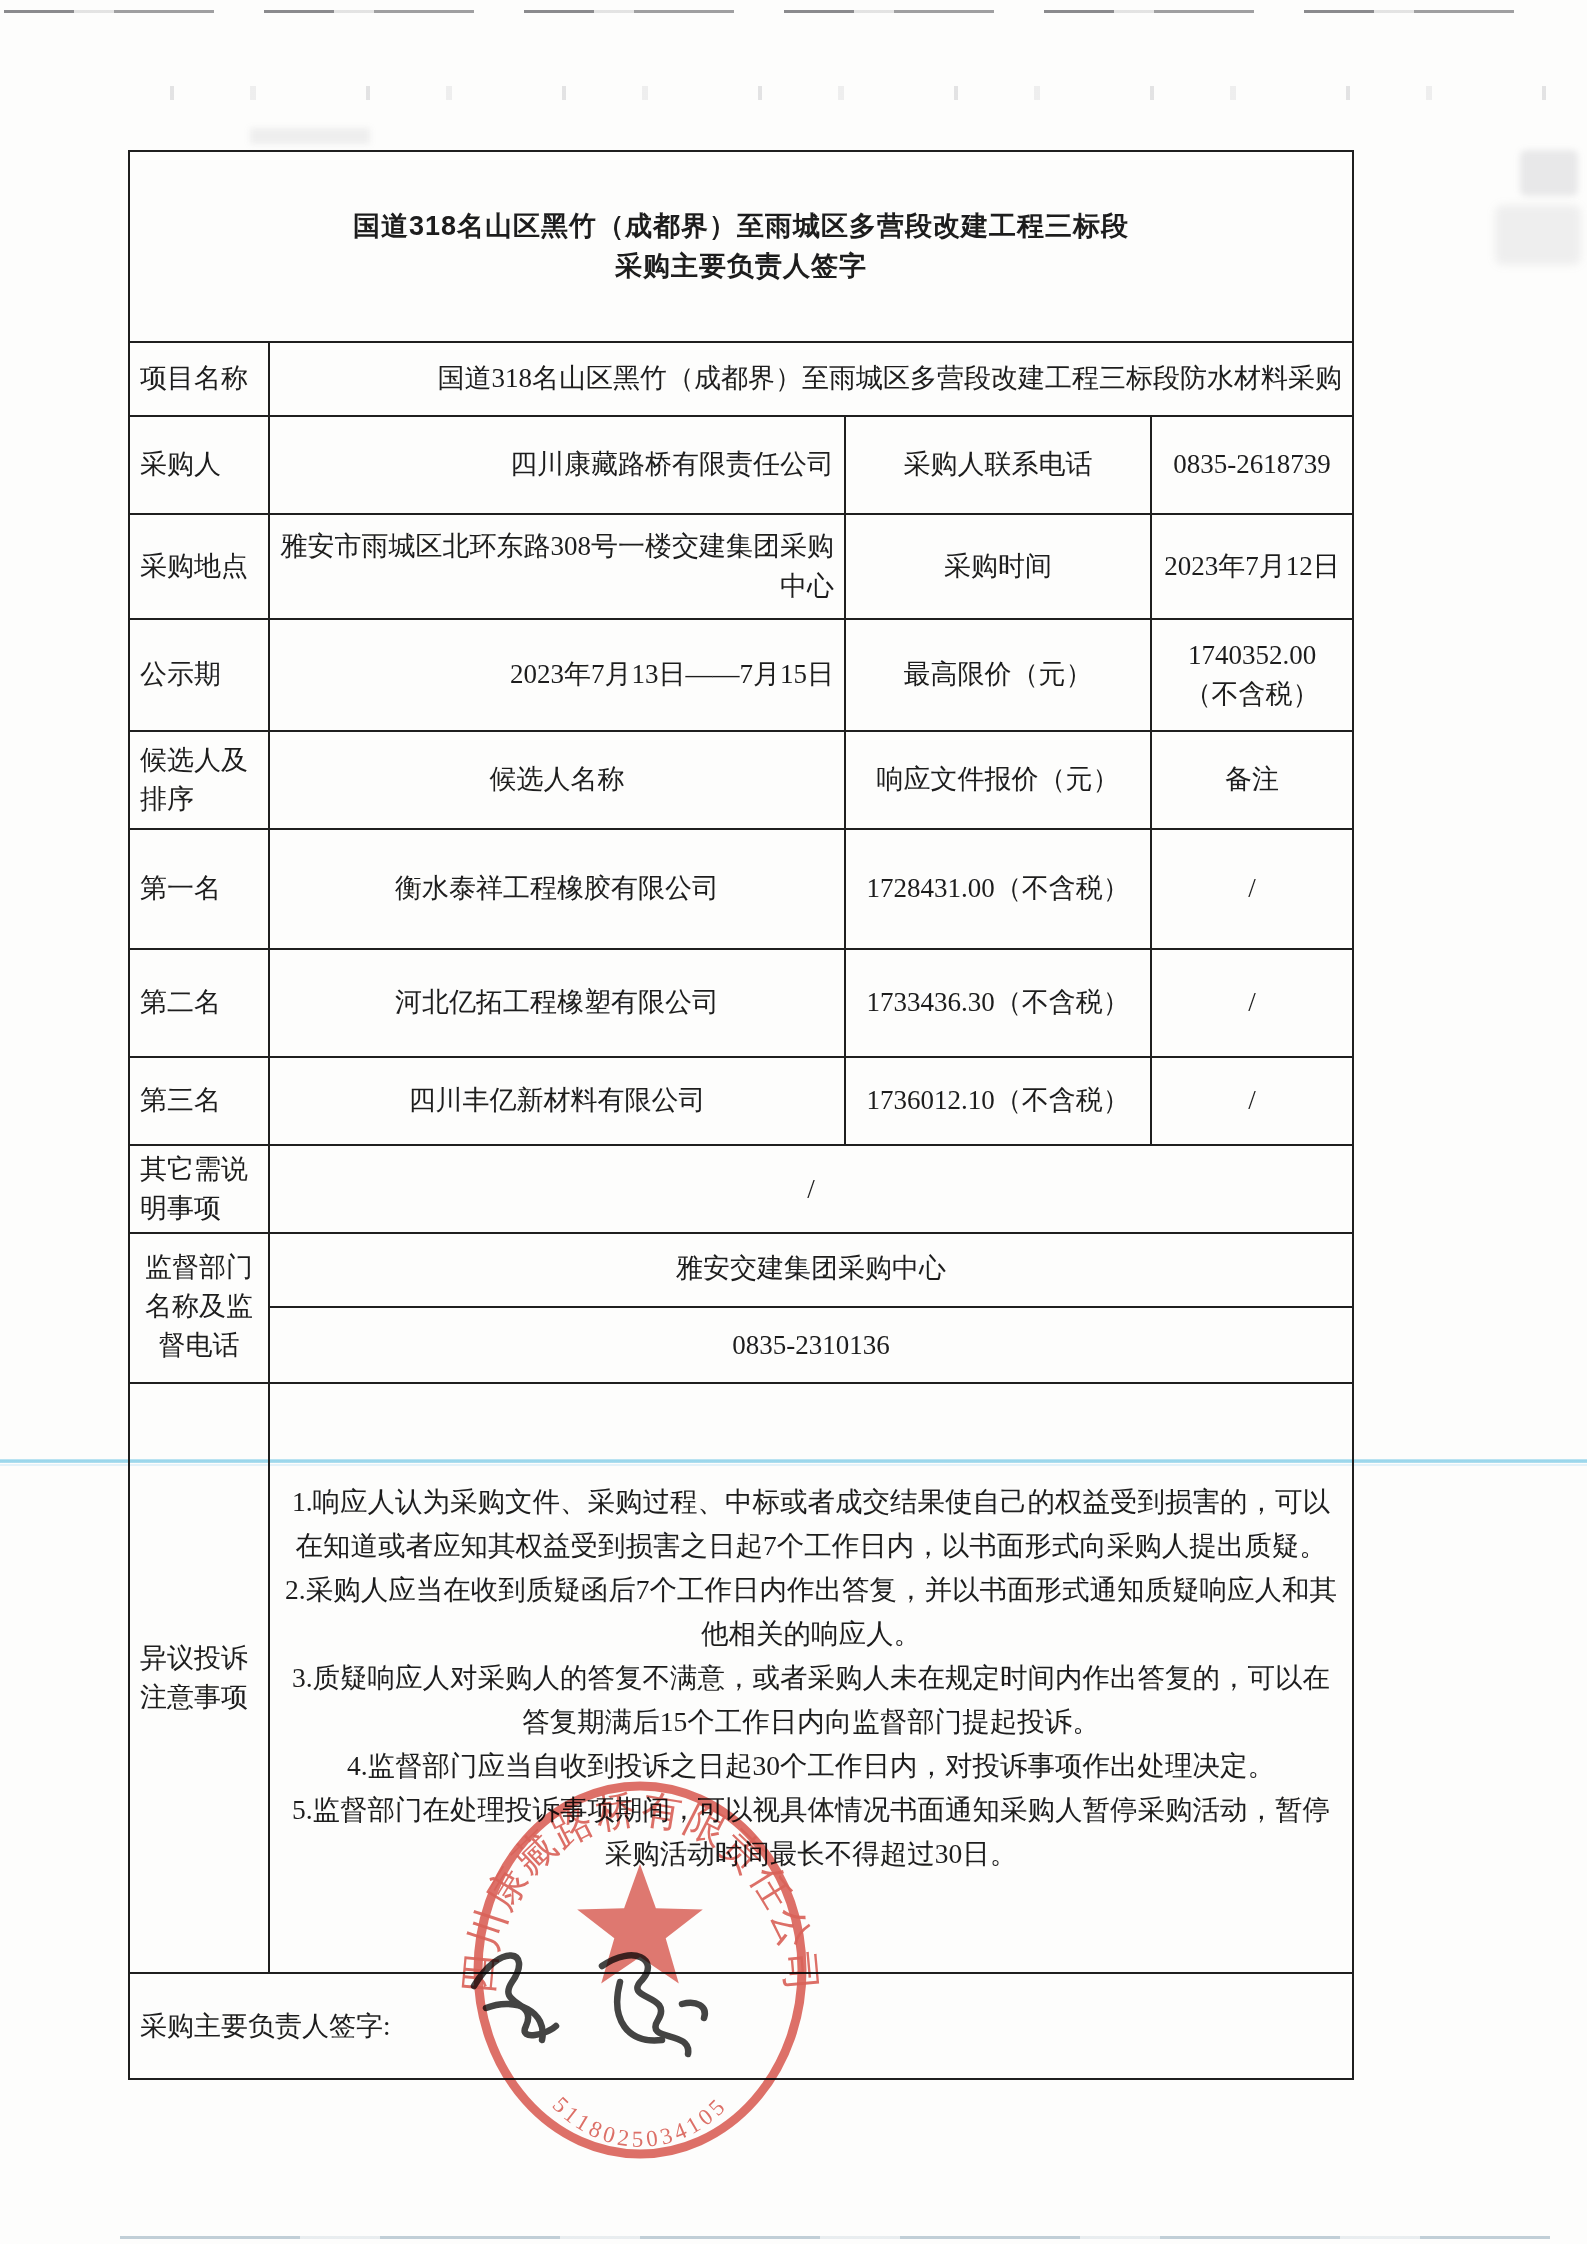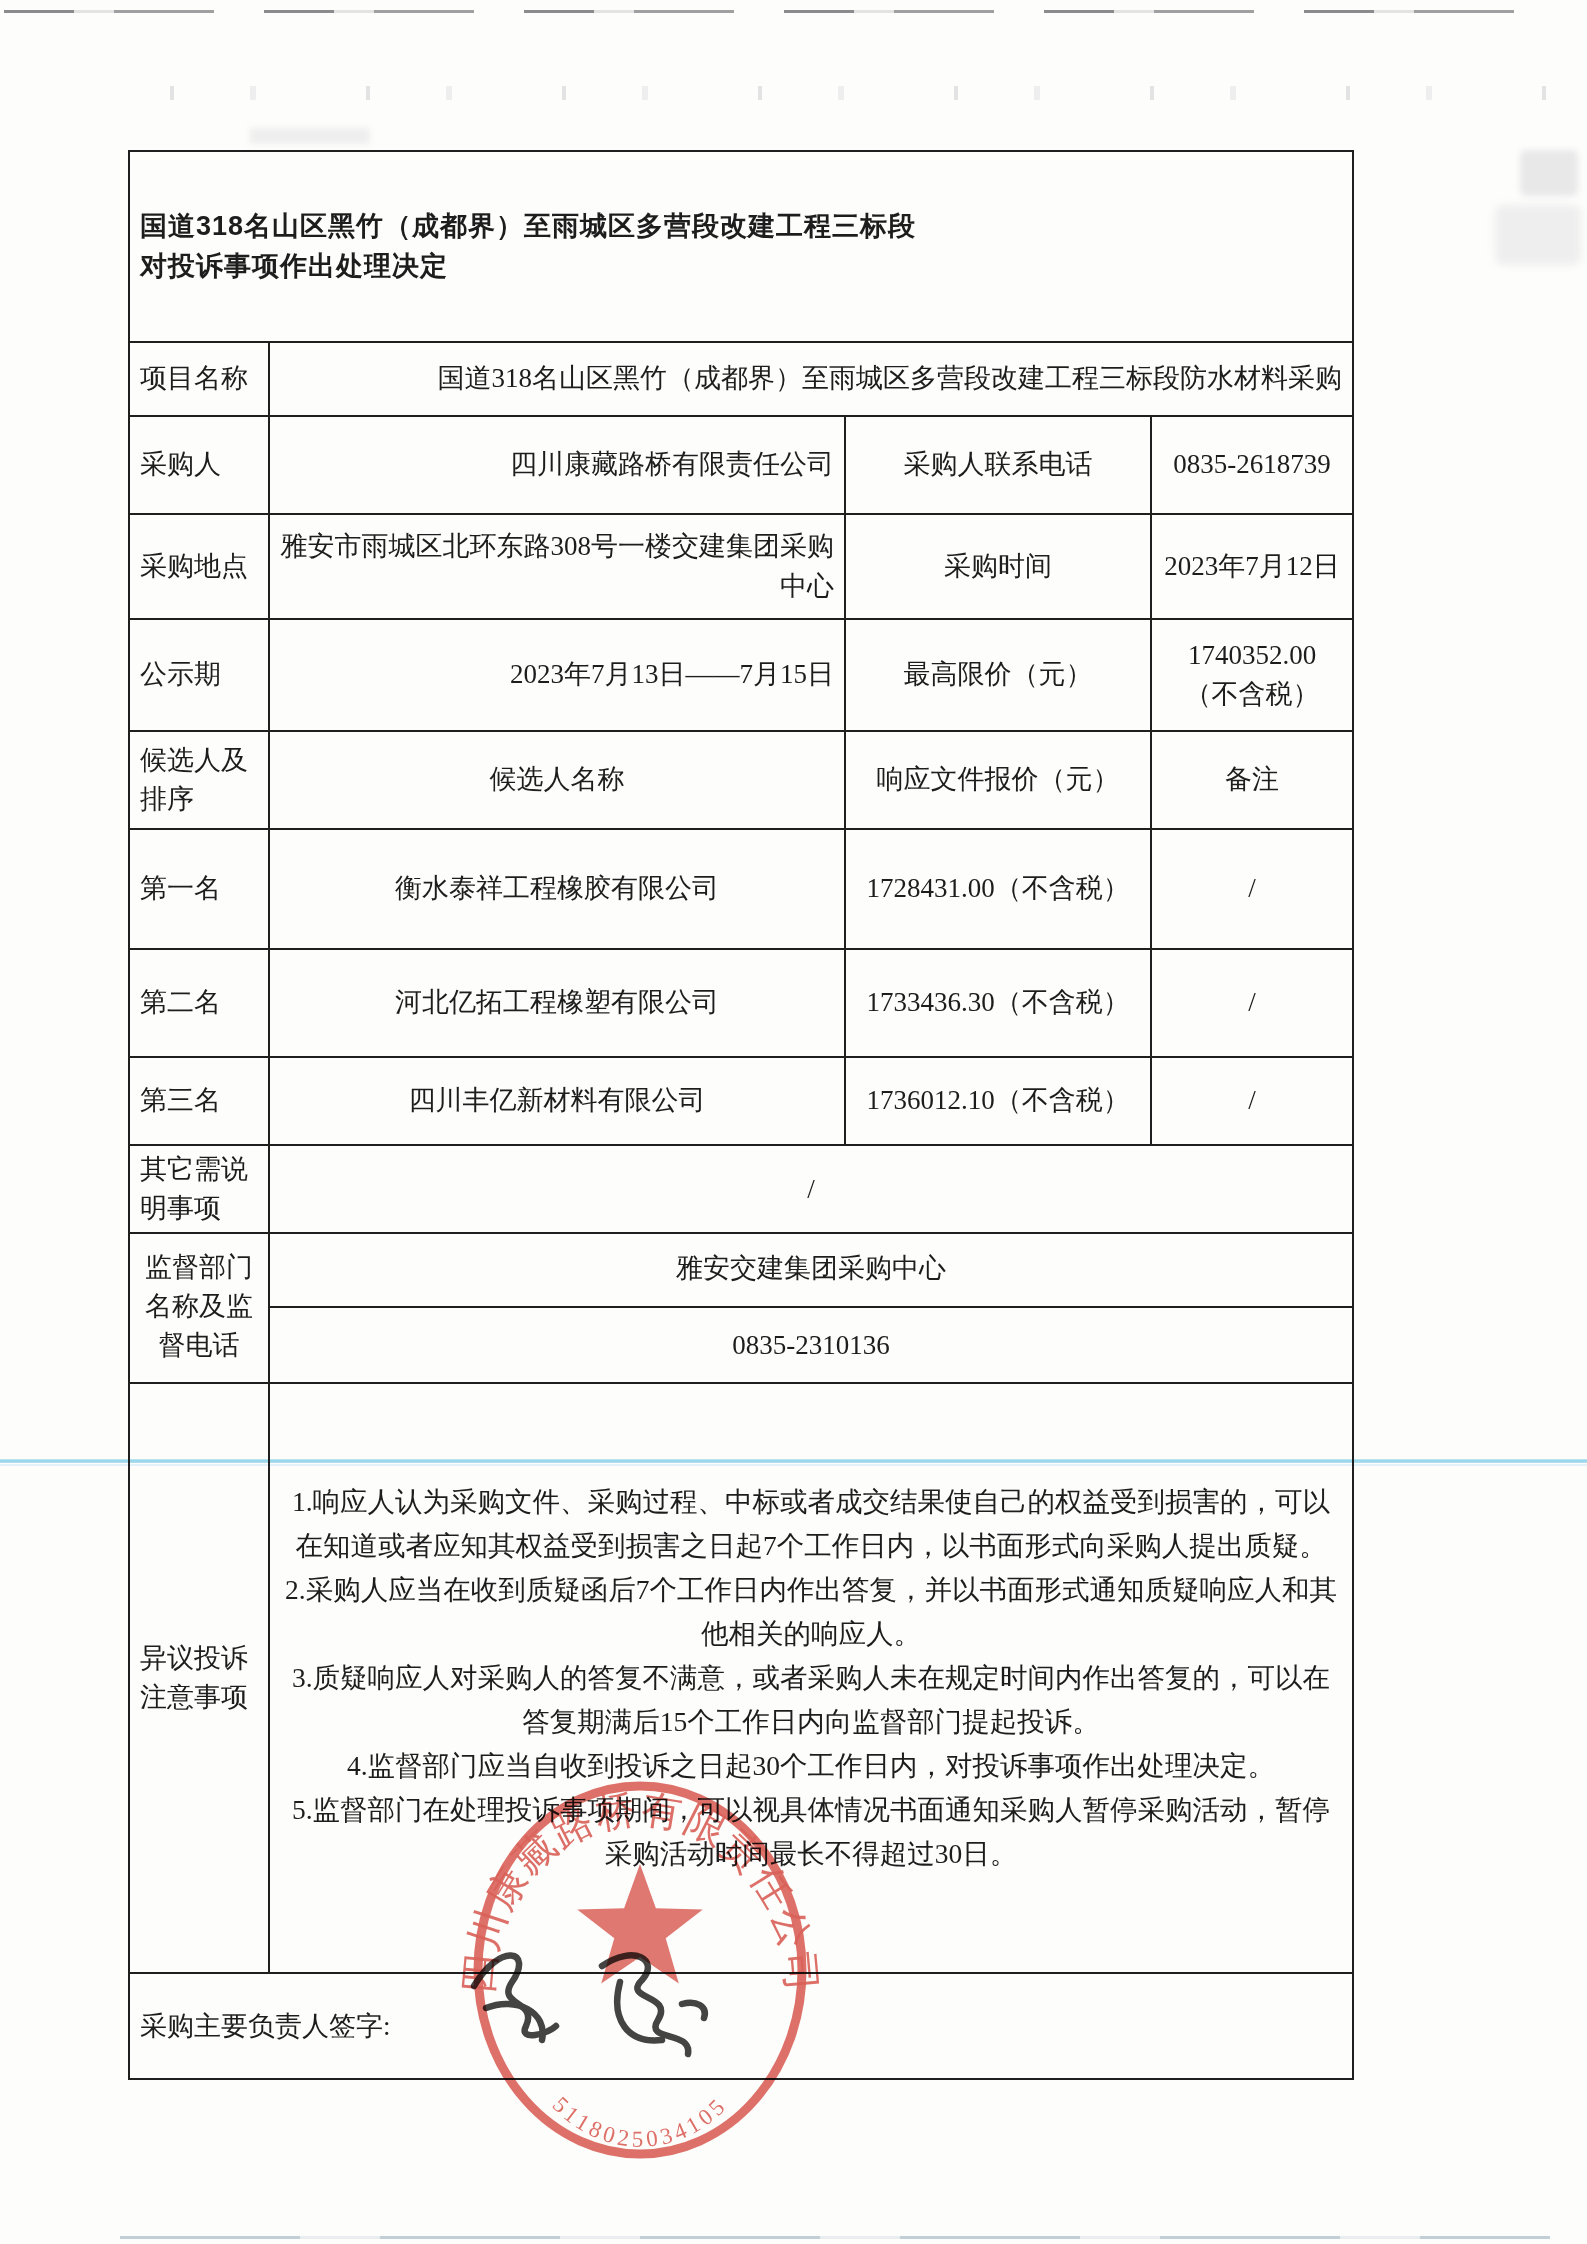--- a/index.html
+++ b/index.html
@@ -63,21 +63,21 @@
     padding:4px 10px;
     vertical-align:middle;
     word-break:break-all;
   }
   .col1{width:140px;}
   .col2{width:576px;}
   .col3{width:306px;}
   .col4{width:202px;}
   td.title-cell{
     height:181px;
-    text-align:left;vertical-align:middle;
+    text-align:center;vertical-align:middle;
     font-family:"Liberation Sans", sans-serif;
     font-weight:bold;font-size:37px;line-height:1.5;
     letter-spacing:1px;
     border-width:3px 3px 2px 3px;
     border-radius:19px;
   }
   td.label{padding-left:8px;padding-right:6px;}
   td.center{text-align:center;}
   td.vleft{padding-left:14px;text-align:right;}
   .two-line{line-height:1.45;}
@@ -115,21 +115,21 @@
       <col class="col1">
         <col class="col2">
         <col class="col3">
         <col class="col4">
     </colgroup>
 
     <tbody>
         <tr>
       <td class="title-cell" colspan="4">
         <div>国道318名山区黑竹（成都界）至雨城区多营段改建工程三标段</div>
-        <div>对投诉事项作出处理决定</div>
+        <div>采购主要负责人签字</div>
       </td>
     </tr>
 
     <tr style="height:74px;">
       <td class="label">项目名称</td>
       <td colspan="3" class="vleft">国道318名山区黑竹（成都界）至雨城区多营段改建工程三标段防水材料采购</td>
     </tr>
 
     <tr style="height:98px;">
       <td class="label">采购人</td>

